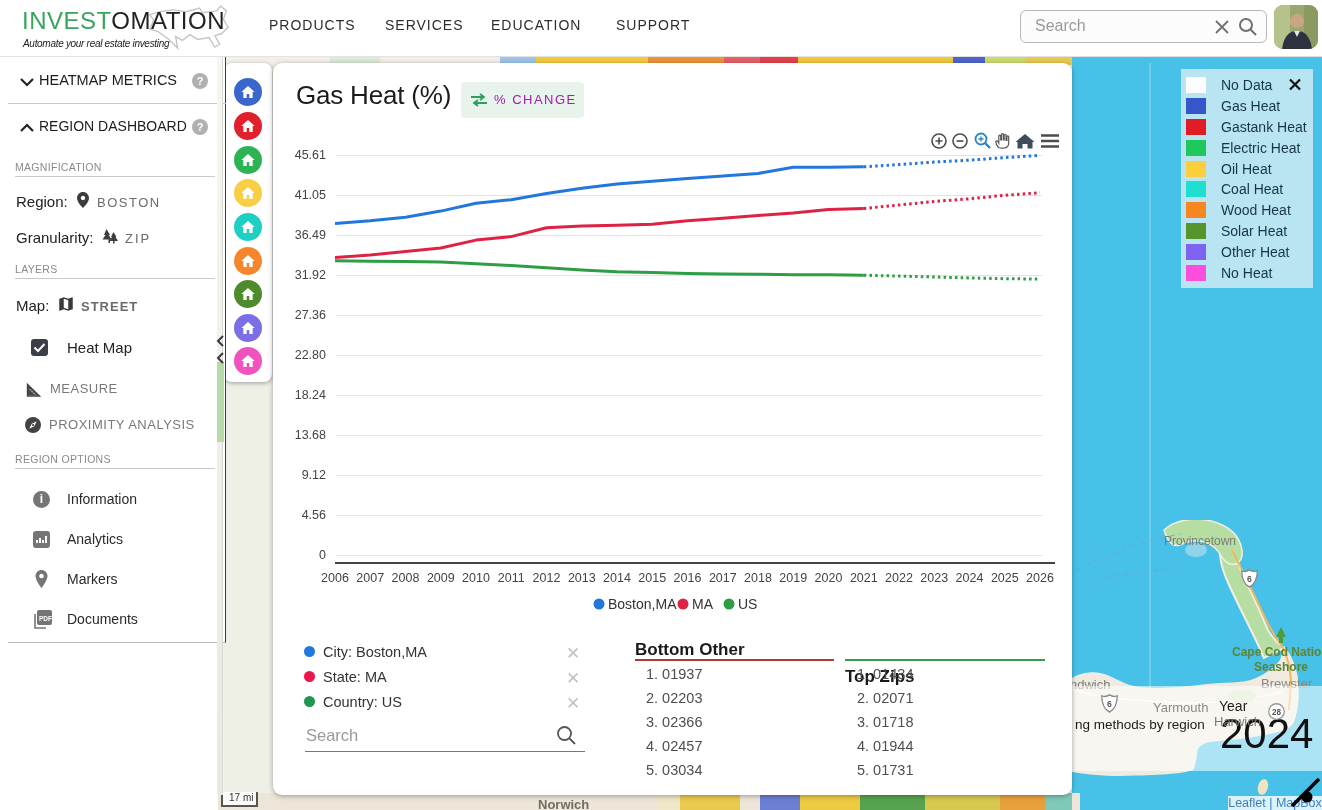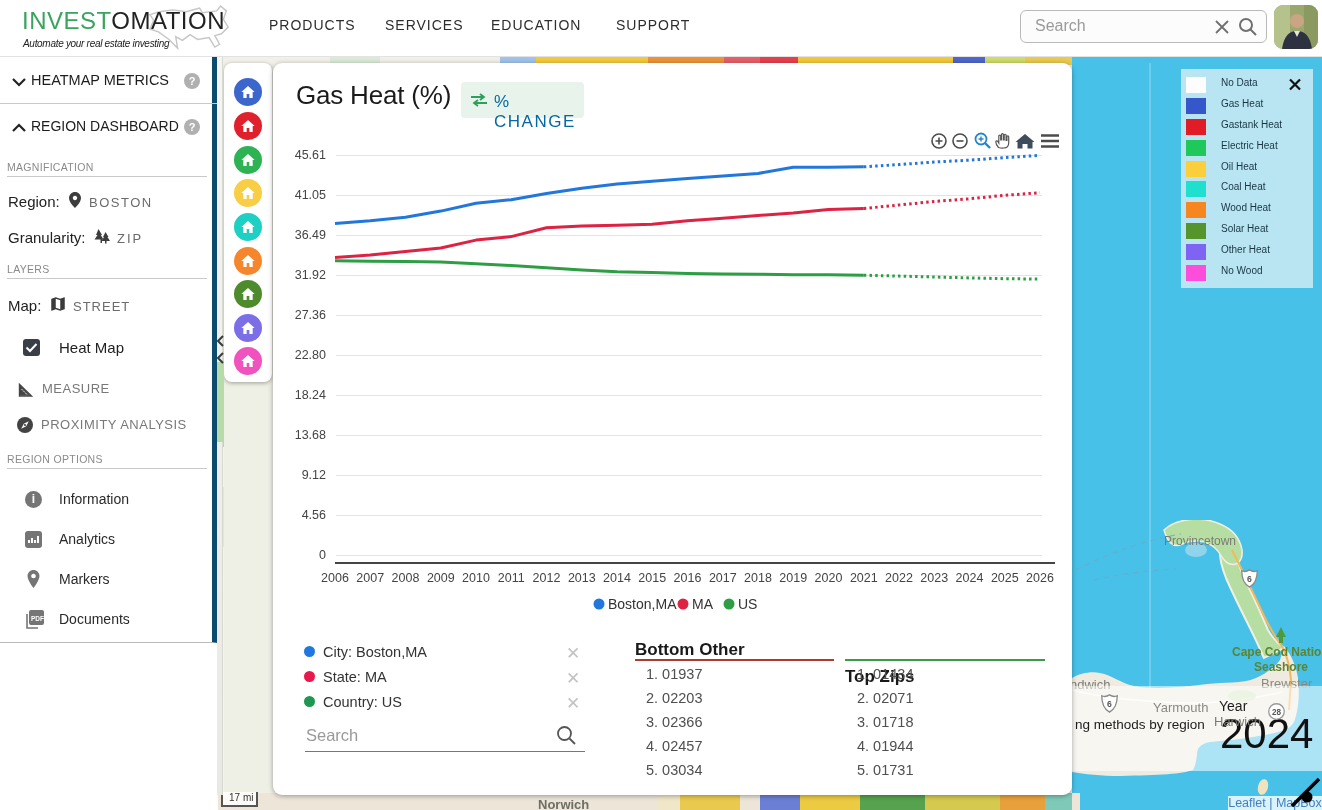--- a/index.html
+++ b/index.html
@@ -19,21 +19,21 @@
 #logo-invest { color:#3aa45e; }
 #logo-omation { color:#222; }
 #logo { left:22px; top:7px; font-size:24px; letter-spacing:0.5px; z-index:2;}
 #tagline { left:23px; top:38px; font-size:10px; color:#222; font-style:italic; letter-spacing:-0.3px; }
 .navlink { top:17px; font-size:14px; letter-spacing:1px; color:#2d2d2d; }
 #searchbox { left:1020px; top:10px; width:247px; height:33px; border:1.5px solid #b9b9b9; border-radius:6px; background:#fcfcfc; }
 #searchbox span { position:absolute; left:14px; top:6px; font-size:16px; color:#9a9a9a; }
 #avatar { left:1274px; top:5px; width:44px; height:44px; border-radius:9px; overflow:hidden; }
 
 
-#sidebar { left:0; top:57px; width:218px; height:586px; background:#fff; border-right:6px solid #0c4a6e; border-bottom:1px solid #bbb; z-index:20; }
+#sidebar { left:8px; top:57px; width:218px; height:586px; background:#fff; border-right:1px solid #0c4a6e; border-bottom:1px solid #bbb; z-index:20; }
 .sb { position:absolute; }
 .sb-head { font-size:14.5px; color:#1d1d1d; letter-spacing:0px; white-space:nowrap; }
 .qmark { width:16px; height:16px; border-radius:50%; background:#b0b0b0; color:#fff; font-size:11px; font-weight:bold; text-align:center; line-height:16px; }
 .sb-cat { font-size:10.5px; color:#8a8a8a; letter-spacing:0.3px; }
 .sb-rule { height:1px; background:#c9c9c9; }
 .sb-label { font-size:15px; color:#222; }
 .sb-val { font-size:13px; color:#6b6b6b; letter-spacing:1.5px; }
 .sb-gray { font-size:13px; color:#787878; letter-spacing:0.5px; white-space:nowrap; }
 .opt-label { font-size:14px; color:#2a2a2a; }
 
@@ -42,33 +42,33 @@
 
 
 #btncol { left:224px; top:63px; width:48px; height:319px; background:#fff; border-radius:8px; box-shadow:0 1px 4px rgba(0,0,0,0.35); z-index:10; }
 .cbtn { position:absolute; left:10px; width:28px; height:28px; border-radius:50%; }
 .cbtn svg { position:absolute; left:6px; top:6px; }
 
 
 #card { left:273px; top:63px; width:799px; height:732px; background:#fff; border-radius:9px; box-shadow:0 1px 5px rgba(0,0,0,0.35); z-index:10; }
 #title { left:23px; top:17px; font-size:26px; color:#1b1b1b; letter-spacing:-0.2px; }
 #pctbtn { left:188px; top:19px; width:123px; height:36px; background:#e7f3eb; border-radius:4px; }
-#pctbtn span { position:absolute; left:33px; top:10px; font-size:17px; letter-spacing:1.5px; color:#0369a1; }
+#pctbtn span { position:absolute; left:33px; top:10px; font-size:13px; letter-spacing:1.5px; color:#a21caf; }
 
 
 .chip-label { font-size:14.5px; color:#333; }
 .chip-x { font-size:17px; color:#c3c3c3; }
 .zips-h { font-size:17px; font-weight:bold; color:#191919; }
 .zip-item { font-size:14.5px; color:#4f4f4f; }
 
 
 #legend { left:1181px; top:69px; width:132px; height:219px; background:#b9e4f2; z-index:15; padding:6px 0 0 5px; }
 .lg-row { position:relative; height:20.9px; }
 .lg-sw { position:absolute; left:0px; top:2px; width:20px; height:16px; }
-.lg-tx { position:absolute; left:35px; top:2px; font-size:10px; color:#173642; white-space:nowrap; }
+.lg-tx { position:absolute; left:35px; top:2px; font-size:14px; color:#173642; white-space:nowrap; }
 
 
 .maplbl { color:#7b7b74; font-size:13px;text-align:center; }
 
 
 #yearbox { left:1072px; top:686px; width:250px; height:85px; background:rgba(255,255,255,0.55); z-index:5; }
 
 #attrib { left:1228px; top:796px; width:94px; height:14px; background:rgba(255,255,255,0.8); font-size:12.5px; color:#3f7fc1; text-align:center; z-index:7; line-height:14px;}
 </style>
 </head>
@@ -207,21 +207,21 @@
         <path d="M12.5 5 L15.5 10 L14.5 10 L17 14 L13.5 14 L13.5 16.5 L12 16.5 L12 14 L8.5 14 L11 10 L10 10 Z" fill="#3d3d3d"></path>
       </svg>
   <div class="sb sb-val" style="left:117px;top:174px;letter-spacing:2px;">ZIP</div>
 
   <div class="sb sb-cat" style="left:7px;top:206px;">LAYERS</div>
   <div class="sb sb-rule" style="left:7px;top:221px;width:200px;"></div>
   <div class="sb sb-label" style="left:8px;top:240px;">Map:</div>
   <svg class="sb" style="left:49px;top:238px;" width="18" height="18" viewBox="0 0 24 24">
         <path d="M20.5 3l-.16.03L15 5.1 9 3 3.36 4.9c-.21.07-.36.25-.36.48V20.5c0 .28.22.5.5.5l.16-.03L9 18.9l6 2.1 5.64-1.9c.21-.07.36-.25.36-.48V3.5c0-.28-.22-.5-.5-.5zM15 19l-6-2.11V5l6 2.11V19z" fill="#3a3a3a"></path>
       </svg>
-  <div class="sb sb-val" style="left:73px;top:242px;letter-spacing:1px;">STREET</div>
+  <div class="sb sb-val" style="left:73px;top:242px;letter-spacing:1px;font-weight:bold;">STREET</div>
 
   <div class="sb" style="left:23px;top:282px;width:17px;height:17px;background:#3a3f47;border-radius:3px;">
     <svg width="17" height="17" viewBox="0 0 17 17">
           <path d="M3.5 8.5 L7 12 L13.5 5" fill="none" stroke="#fff" stroke-width="2"></path>
         </svg>
   </div>
   <div class="sb sb-label" style="left:59px;top:282px;">Heat Map</div>
 
   <svg class="sb" style="left:17px;top:324px;" width="17" height="17" viewBox="0 0 17 17">
         <path d="M2.5 15 L2.5 3.5 L14.5 15 Z M4.5 8 L6 9.5 M6.5 10 L8 11.5 M8.5 12 L10 13.5" fill="#454545" stroke="#fff" stroke-width="0.9"></path>
@@ -486,21 +486,21 @@
   <div class="lg-row">
         <div class="lg-sw" style="background:#55952c;"></div>
         <div class="lg-tx">Solar Heat</div>
       </div>
   <div class="lg-row">
         <div class="lg-sw" style="background:#7f63f2;"></div>
         <div class="lg-tx">Other Heat</div>
       </div>
   <div class="lg-row">
         <div class="lg-sw" style="background:#fc4ddb;"></div>
-        <div class="lg-tx">No Wood</div>
+        <div class="lg-tx">No Heat</div>
       </div>
   <svg class="abs" style="left:106px;top:8px;" width="16" height="15" viewBox="0 0 18 18">
         <path d="M3 3 L15 15 M15 3 L3 15" stroke="#111" stroke-width="2.6"></path>
       </svg>
 </div>
 
 <div id="yearbox" class="abs">
   <div class="abs" style="left:3px;top:31px;font-size:13.5px;color:#1c1c1c;">ng methods by region</div>
   <div class="abs" style="left:147px;top:12px;font-size:14px;color:#1c1c1c;">Year</div>
   <div class="abs" style="left:148px;top:24px;font-size:42px;color:#111;">2024</div>

